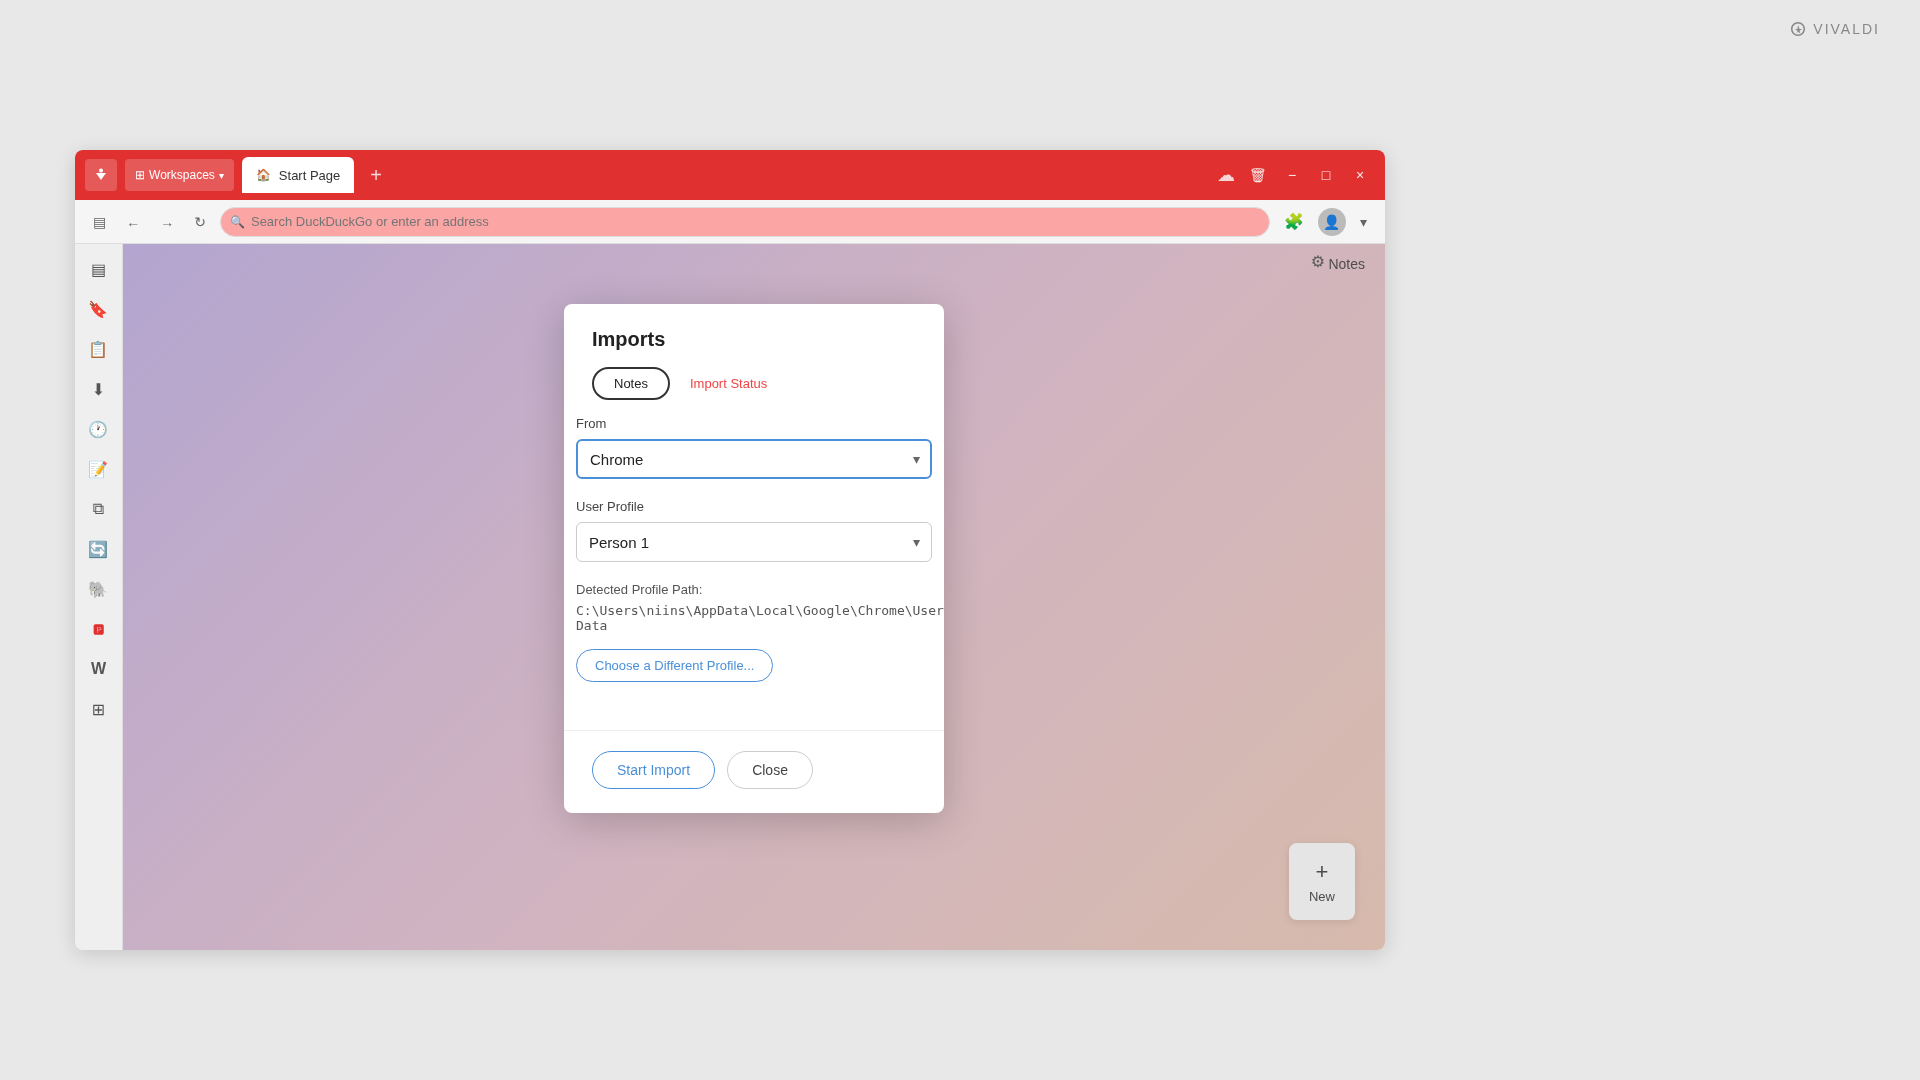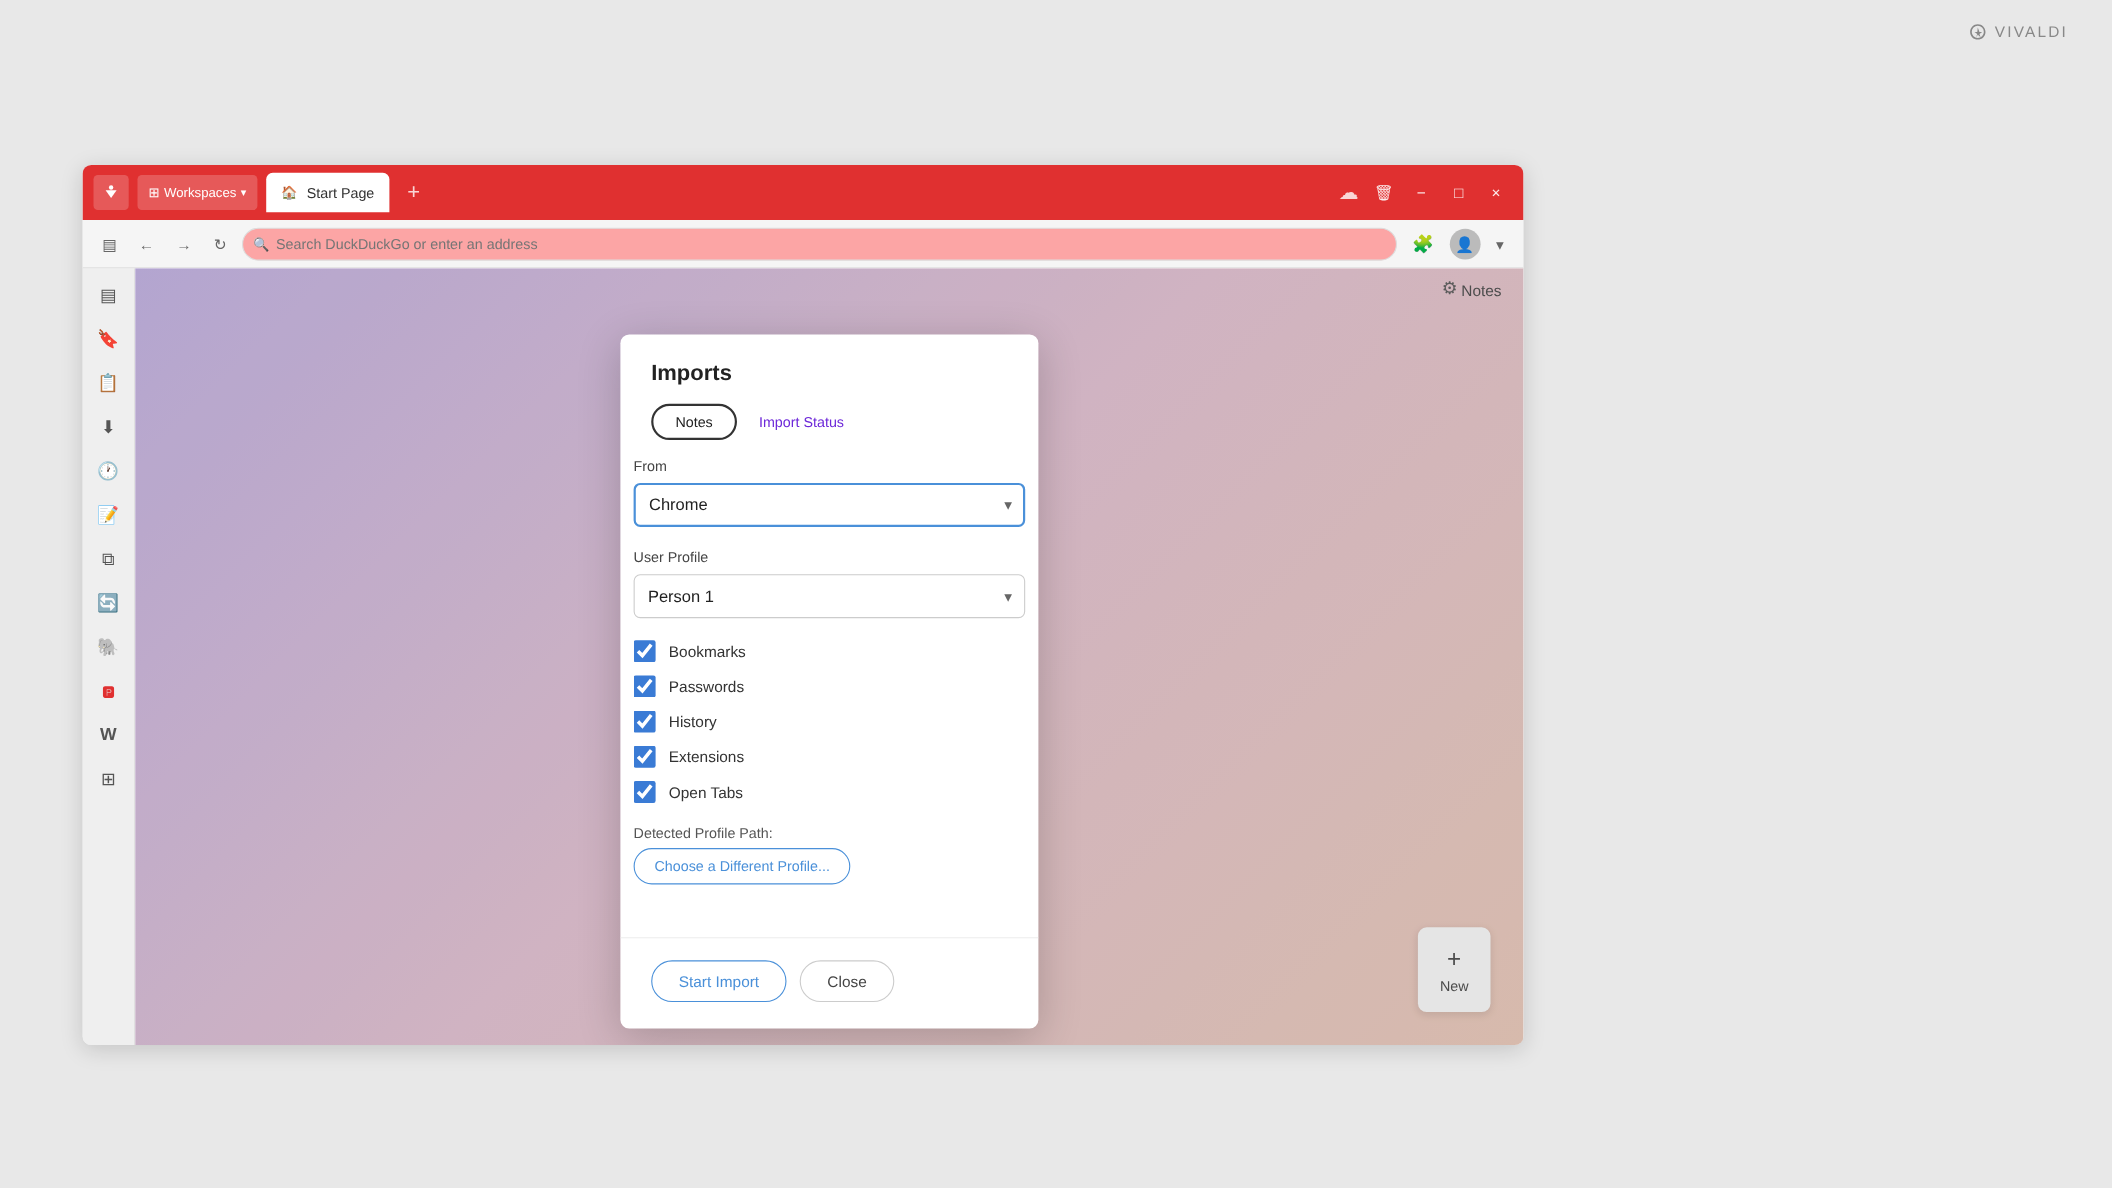--- a/index.html
+++ b/index.html
@@ -261,21 +261,21 @@
     }
     .dialog-tab.active {
       background: white;
       border: 2px solid #333;
       border-radius: 20px;
       font-weight: 500;
       color: #222;
     }
     .dialog-tab.inactive {
       border: none;
-      color: #6d28d9;
+      color: #ef4444;
       border-radius: 20px;
     }
     .dialog-body {
       padding: 0 12px 24px;
     }
     .form-label {
       font-size: 13px;
       color: #444;
       margin-bottom: 8px;
       font-weight: 500;
@@ -501,44 +501,23 @@
           <div class="form-label">User Profile</div>
           <div class="select-wrapper">
             <select class="form-select normal-border">
               <option>Person 1</option>
               <option>Default</option>
               <option>Profile 2</option>
             </select>
             <span class="select-arrow">▾</span>
           </div>
 
-          <div class="checkbox-list">
-            <label class="checkbox-item">
-              <input type="checkbox" class="checkbox-input" checked="" style="">
-              <span class="checkbox-label">Bookmarks</span>
-            </label>
-            <label class="checkbox-item">
-              <input type="checkbox" class="checkbox-input" checked="" style="">
-              <span class="checkbox-label">Passwords</span>
-            </label>
-            <label class="checkbox-item">
-              <input type="checkbox" class="checkbox-input" checked="" style="">
-              <span class="checkbox-label">History</span>
-            </label>
-            <label class="checkbox-item">
-              <input type="checkbox" class="checkbox-input" checked="" style="">
-              <span class="checkbox-label">Extensions</span>
-            </label>
-            <label class="checkbox-item">
-              <input type="checkbox" class="checkbox-input" checked="" style="">
-              <span class="checkbox-label">Open Tabs</span>
-            </label>
-          </div>
 
           <div class="profile-path-label">Detected Profile Path:</div>
+          <div class="profile-path-value">C:\Users\niins\AppData\Local\Google\Chrome\User Data</div>
 
           <button class="choose-profile-btn">Choose a Different Profile...</button>
         </div>
 
         <hr class="dialog-divider">
 
         <div class="dialog-footer">
           <button class="btn-start-import">Start Import</button>
           <button class="btn-close">Close</button>
         </div>

